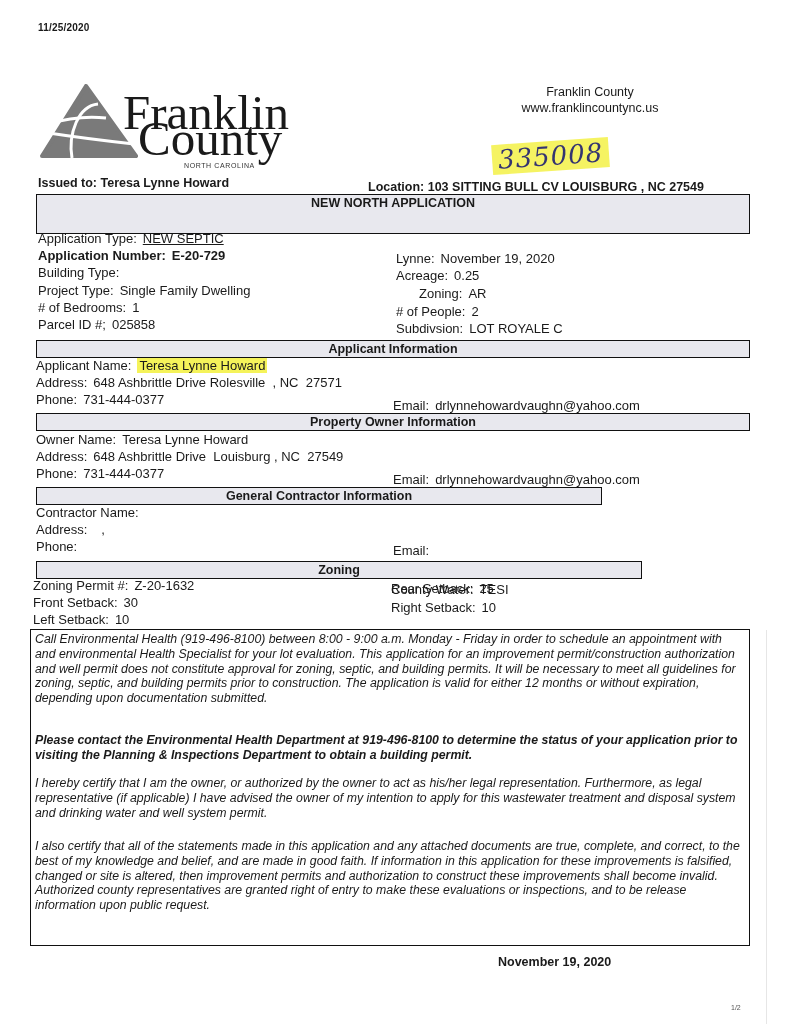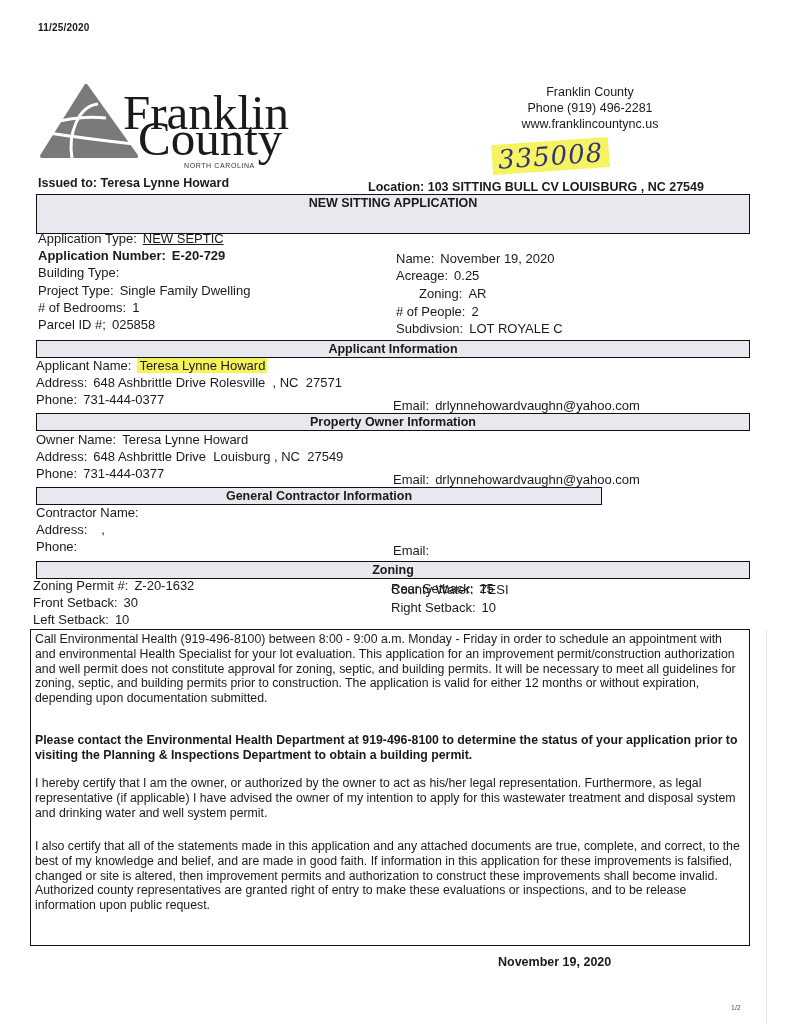--- a/index.html
+++ b/index.html
@@ -25,30 +25,30 @@
   .location { left:368px; top:180px; font-size:12.5px; font-weight:bold; }
 
   
   .bar { position:absolute; background:#e8e8ee; border:1.5px solid #111; box-sizing:border-box;
          font-weight:bold; font-size:12.5px; text-align:center; }
   .bar-title { position:absolute; left:0; right:0; top:1px; }
   .bar-main { left:36px; top:194px; width:714px; height:40px; }
   .bar-applicant { left:36px; top:340px; width:714px; height:18px; }
   .bar-owner { left:36px; top:413px; width:714px; height:18px; }
   .bar-contractor { left:36px; top:487px; width:566px; height:18px; }
-  .bar-zoning { left:36px; top:561px; width:714px; height:18px;padding-left:36px; }
+  .bar-zoning { left:36px; top:561px; width:606px; height:18px;padding-left:36px; }
 
   .field { position:absolute; font-size:13px; white-space:nowrap; }
   .field .lbl { margin-right:6px; }
   .bold { font-weight:bold; }
   .u { text-decoration:underline; }
   .hl { background:#f5f35a; padding:0 2px; }
 
   
-  .notice { left:30px; top:629px; width:720px; height:317px; border:1.5px solid #111; box-sizing:border-box; }
+  .notice { left:30px; top:629px; width:720px; height:317px; border:1.5px solid #111; box-sizing:border-box;font-style:italic; }
   .notice p { margin:0; position:absolute; left:4px; right:6px; font-size:12.3px; line-height:14.8px; }
   .p1 { top:2px; }
   .p2 { top:103px; font-weight:bold; font-size:12.6px; line-height:16px; }
   .p3 { top:146px; }
   .p4 { top:209px; }
 
   .sign-date { left:498px; top:955px; font-size:12.5px; font-weight:bold; }
   .page-num { left:731px; top:1004px; font-size:7px; color:#555; }
   .edge-line { left:766px; top:630px; width:1px; height:394px; background:#e6e6e6; }
 </style>
@@ -64,30 +64,29 @@
     <path d="M10 40 C30 34, 50 32, 68 34" stroke="#ffffff" stroke-width="3" fill="none"></path>
     <path d="M4 48 C30 52, 60 56, 96 60" stroke="#ffffff" stroke-width="3" fill="none"></path>
   </svg>
   <div class="logo-word logo-franklin">Franklin</div>
   <div class="logo-word logo-county">County</div>
   <div class="logo-nc">NORTH CAROLINA</div>
 </div>
 
 <div class="abs county-info">
   <div>Franklin County</div>
-  <div>Phone (919) 496-2281</div>
   <div>www.franklincountync.us</div>
 </div>
 <div class="abs handwritten">335008</div>
 
 <div class="abs issued">Issued to: Teresa Lynne Howard</div>
 <div class="abs location">Location: 103 SITTING BULL CV LOUISBURG , NC 27549</div>
 
 <div class="bar bar-main">
-  <span class="bar-title">NEW SITTING APPLICATION</span>
+  <span class="bar-title">NEW NORTH APPLICATION</span>
 </div>
 
 <div class="field" style="left:38px;top:231px;">
   <span class="lbl">Application Type:</span><span class="u">NEW SEPTIC</span>
 </div>
 <div class="field bold" style="left:38px;top:248px;">
   <span class="lbl">Application Number:</span><span>E-20-729</span>
 </div>
 <div class="field" style="left:38px;top:265px;">
   <span class="lbl">Building Type:</span><span></span>
@@ -96,21 +95,21 @@
   <span class="lbl">Project Type:</span><span>Single Family Dwelling</span>
 </div>
 <div class="field" style="left:38px;top:300px;">
   <span class="lbl"># of Bedrooms:</span><span>1</span>
 </div>
 <div class="field" style="left:38px;top:317px;">
   <span class="lbl">Parcel ID #;</span><span>025858</span>
 </div>
 
 <div class="field" style="left:396px;top:251px;">
-  <span class="lbl">Name:</span><span>November 19, 2020</span>
+  <span class="lbl">Lynne:</span><span>November 19, 2020</span>
 </div>
 <div class="field" style="left:396px;top:268px;">
   <span class="lbl">Acreage:</span><span>0.25</span>
 </div>
 <div class="field" style="left:419px;top:286px;">
   <span class="lbl">Zoning:</span><span>AR</span>
 </div>
 <div class="field" style="left:396px;top:304px;">
   <span class="lbl"># of People:</span><span>2</span>
 </div>

